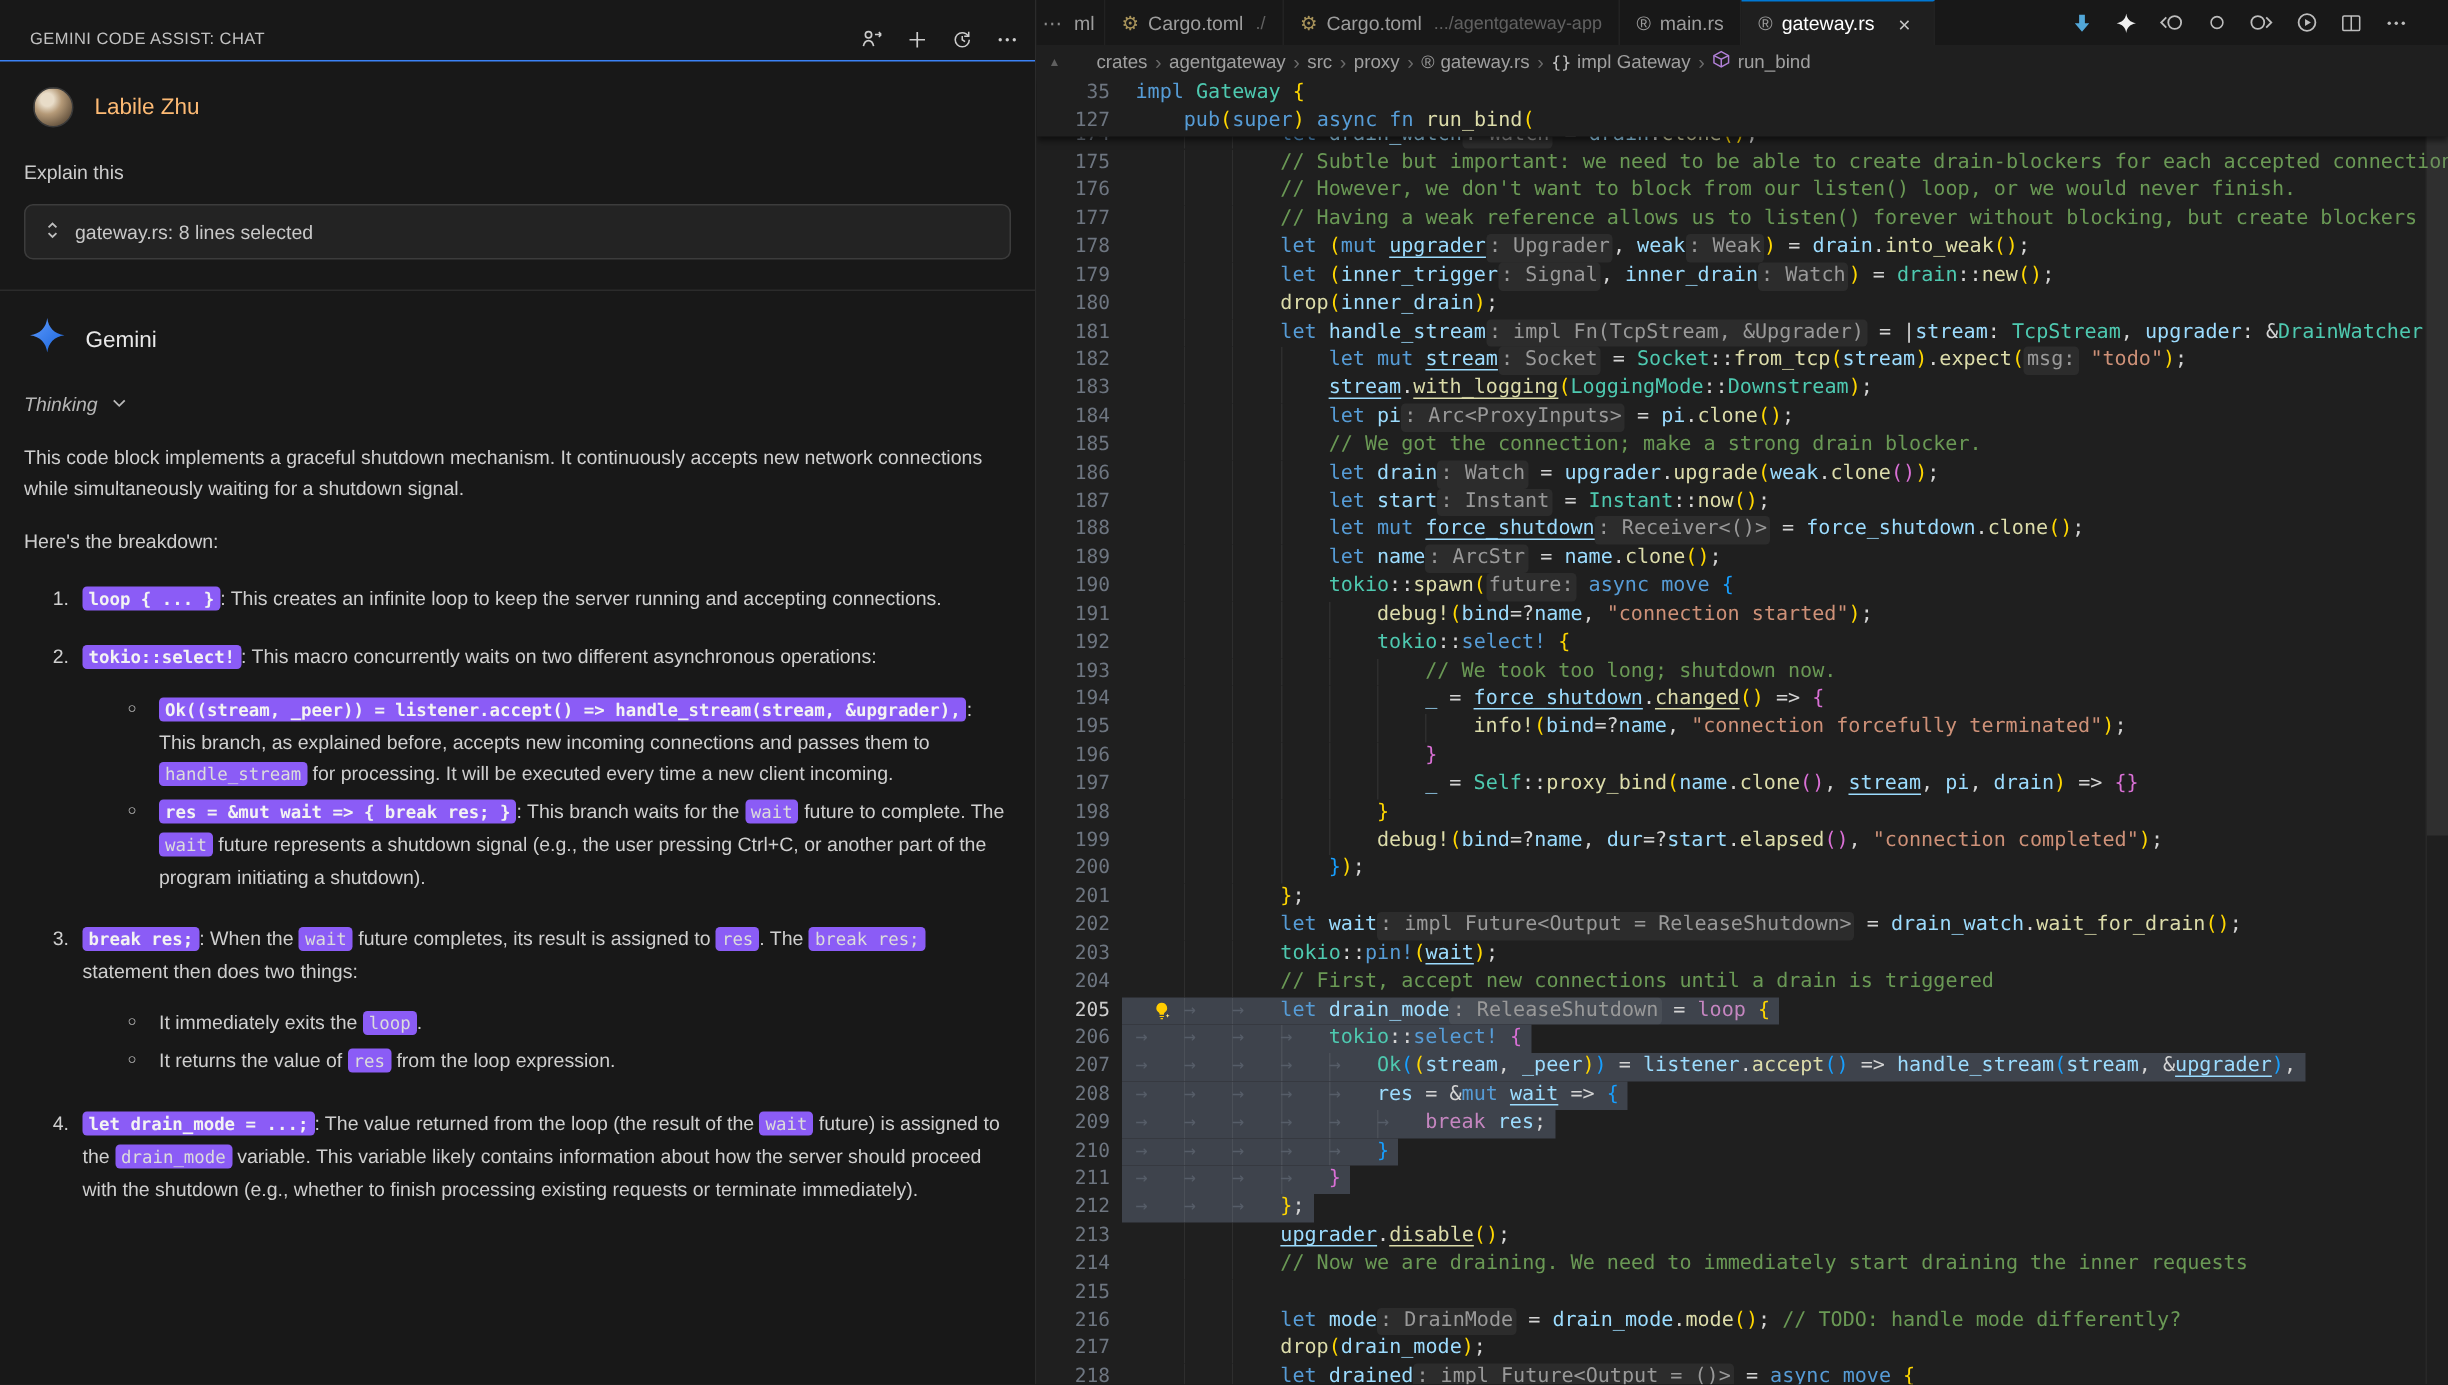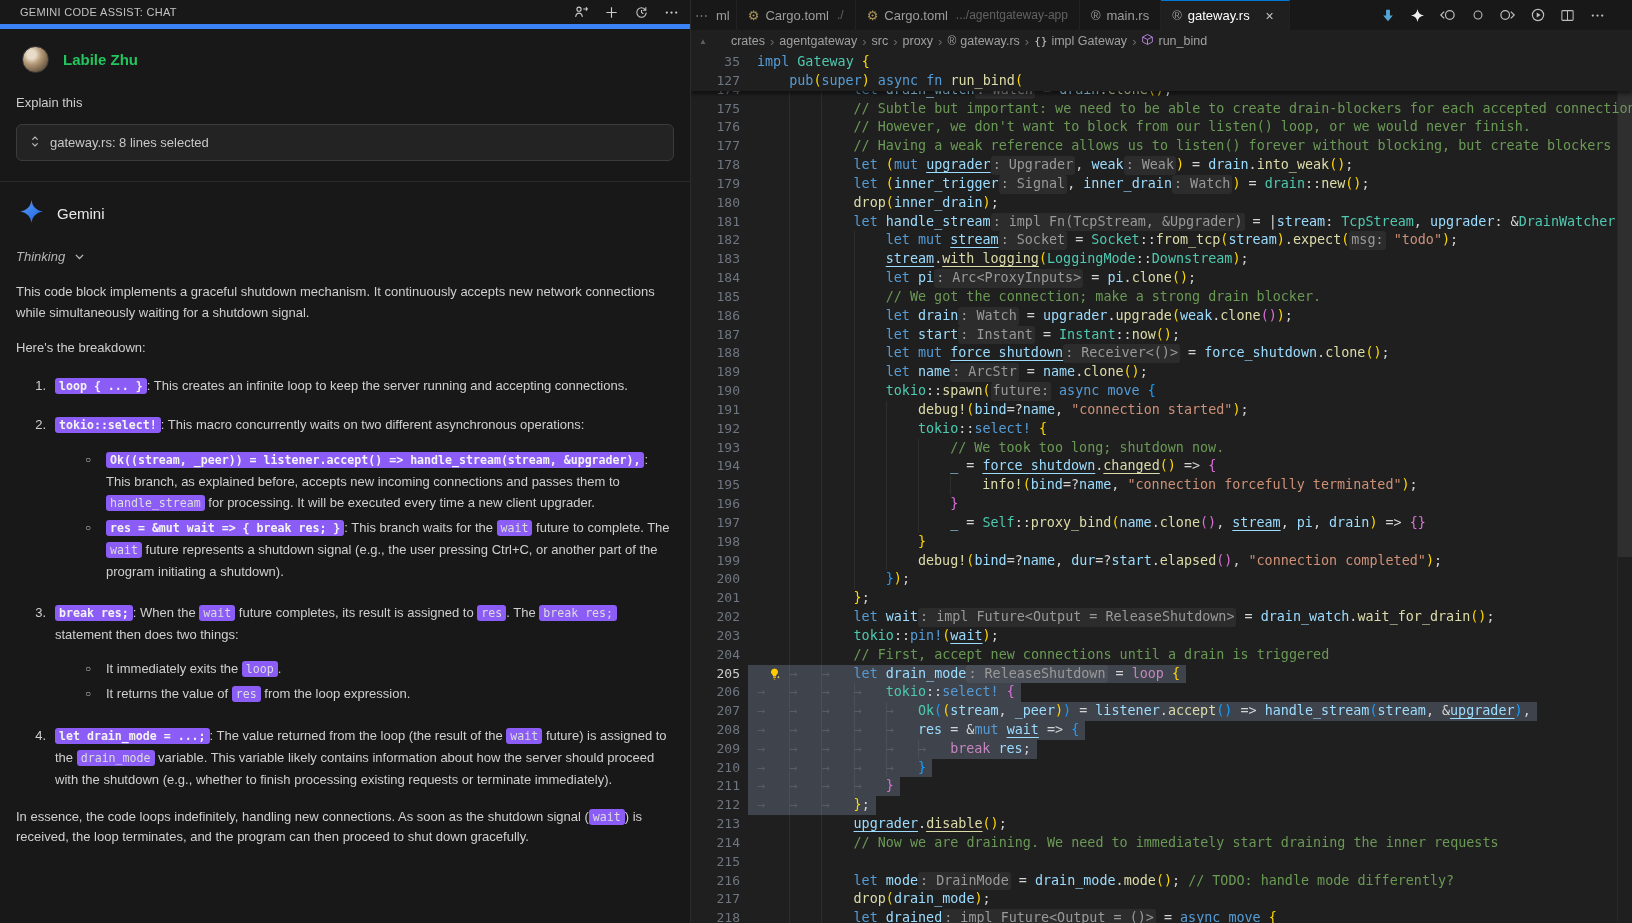--- a/index.html
+++ b/index.html
@@ -2,29 +2,29 @@
 <html><head>
 <meta charset="utf-8">
 <style>
   * { box-sizing: border-box; margin: 0; padding: 0; }
   html,body { width:1632px; height:923px; overflow:hidden; }
   body { background:#1f1f1f; font-family:"Liberation Sans", sans-serif; }
   .app { display:flex; width:1632px; height:923px; }
 
   
   .chat-panel { width:691px; flex:none; background:#181818; border-right:1px solid #2b2b2b; display:flex; flex-direction:column; overflow:hidden; }
-  .panel-header { height:29px; flex:none; display:flex; align-items:center; padding:0 10px 0 20px; border-bottom:5px solid #3b82f6; }
+  .panel-header { height:29px; flex:none; display:flex; align-items:center; padding:0 10px 0 20px; border-bottom:1px solid #3b82f6;margin-top:12px; }
   .panel-title { font-size:11px; color:#c2c2c2; letter-spacing:.3px; }
   .panel-actions { margin-left:auto; display:flex; align-items:center; gap:12px; }
   .hicon { width:18px; height:18px; display:inline-flex; align-items:center; justify-content:center; color:#cccccc; font-size:15px; cursor:pointer; }
   .chat-scroll { padding:0 16px; overflow:hidden; }
   .user-row { display:flex; align-items:center; gap:14px; margin:17px 0 0 6px; }
   .avatar { width:27px; height:27px; border-radius:50%; flex:none;
             background: radial-gradient(circle at 34% 30%, #e8dcc8 0 18%, #b59a78 40%, #6d5a44 75%, #473a2c); border:1px solid #3a3a3a; }
-  .user-name { font-size:15px; color:#22c55e; font-weight:700; }
+  .user-name { font-size:15px; color:#fdba74; font-weight:400; }
   .user-prompt { margin:22px 0 0 0; font-size:13px; color:#cccccc; }
   .context-box { margin:14px 0 0 0; height:37px; display:flex; align-items:center; gap:9px; padding:0 12px;
                  background:#232323; border:1px solid #3c3c3c; border-radius:6px; font-size:13px; color:#c8c8c8; cursor:pointer; }
   .divider { margin:20px -16px 0; border-top:1px solid #2b2b2b; }
   .gemini-row { display:flex; align-items:center; gap:14px; margin:18px 0 0 4px; }
   .gemini-name { font-size:15px; color:#e8e8e8; font-weight:500; }
   .thinking { display:flex; gap:8px; margin:22px 0 0 0; cursor:pointer; }
   .thinking-label { font-size:13px; font-style:italic; color:#b5b5b5; }
   .para { margin:15px 0 0 0; font-size:13px; line-height:20.5px; color:#cfcfcf; }
   .olist { margin:16px 0 0 0; }
@@ -157,21 +157,21 @@
           <div class="olist">
             <div class="oitem">
               <span class="omark">1.</span>
               <div class="obody"><span class="chip b">loop { ... }</span><span>: This creates an infinite loop to keep the server running and accepting connections.</span></div>
             </div>
             <div class="oitem">
               <span class="omark">2.</span>
               <div class="obody"><span class="chip b">tokio::select!</span><span>: This macro concurrently waits on two different asynchronous operations:</span><div class="subs">
                   <div class="sub">
                     <span class="submark">○</span>
-                    <div class="subbody"><span class="chip b">Ok((stream, _peer)) = listener.accept() =&gt; handle_stream(stream, &amp;upgrader),</span><span>: This branch, as explained before, accepts new incoming connections and passes them to </span><span class="chip">handle_stream</span><span> for processing. It will be executed every time a new client upgrader.</span></div>
+                    <div class="subbody"><span class="chip b">Ok((stream, _peer)) = listener.accept() =&gt; handle_stream(stream, &amp;upgrader),</span><span>: This branch, as explained before, accepts new incoming connections and passes them to </span><span class="chip">handle_stream</span><span> for processing. It will be executed every time a new client incoming.</span></div>
                   </div>
                   <div class="sub">
                     <span class="submark">○</span>
                     <div class="subbody"><span class="chip b">res = &amp;mut wait =&gt; { break res; }</span><span>: This branch waits for the </span><span class="chip">wait</span><span> future to complete. The </span><span class="chip">wait</span><span> future represents a shutdown signal (e.g., the user pressing Ctrl+C, or another part of the program initiating a shutdown).</span></div>
                   </div>
                 </div></div>
             </div>
             <div class="oitem">
               <span class="omark">3.</span>
               <div class="obody"><span class="chip b">break res;</span><span>: When the </span><span class="chip">wait</span><span> future completes, its result is assigned to </span><span class="chip">res</span><span>. The </span><span class="chip">break res;</span><span> statement then does two things:</span><div class="subs">
@@ -183,21 +183,20 @@
                     <span class="submark">○</span>
                     <div class="subbody"><span>It returns the value of </span><span class="chip">res</span><span> from the loop expression.</span></div>
                   </div>
                 </div></div>
             </div>
             <div class="oitem">
               <span class="omark">4.</span>
               <div class="obody"><span class="chip b">let drain_mode = ...;</span><span>: The value returned from the loop (the result of the </span><span class="chip">wait</span><span> future) is assigned to the </span><span class="chip">drain_mode</span><span> variable. This variable likely contains information about how the server should proceed with the shutdown (e.g., whether to finish processing existing requests or terminate immediately).</span></div>
             </div>
           </div>
-          <div class="para"><span>In essence, the code loops indefinitely, handling new connections. As soon as the shutdown signal (</span><span class="chip">wait</span><span>) is received, the loop terminates, and the program can then proceed to shut down gracefully.</span></div>
         </div>
     </div>
   </aside>
 
   <main class="editor">
     <div class="tabs" id="tabs">
         <span class="tab-overflow">⋯</span>
         <div class="tab partial">
           <span>ml</span>
         </div>

